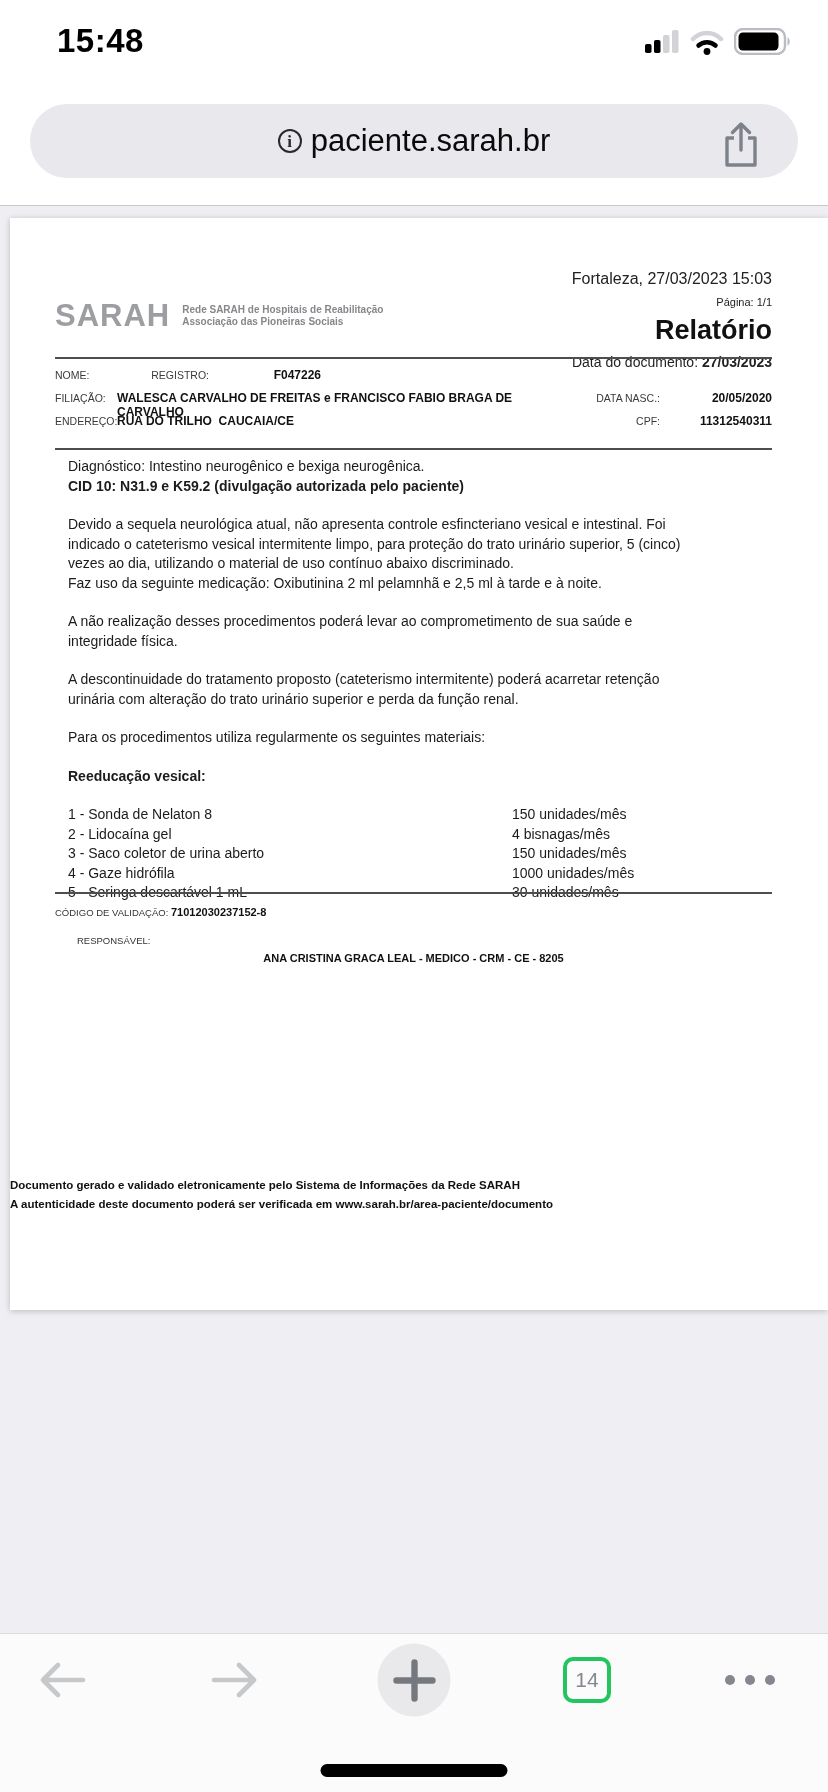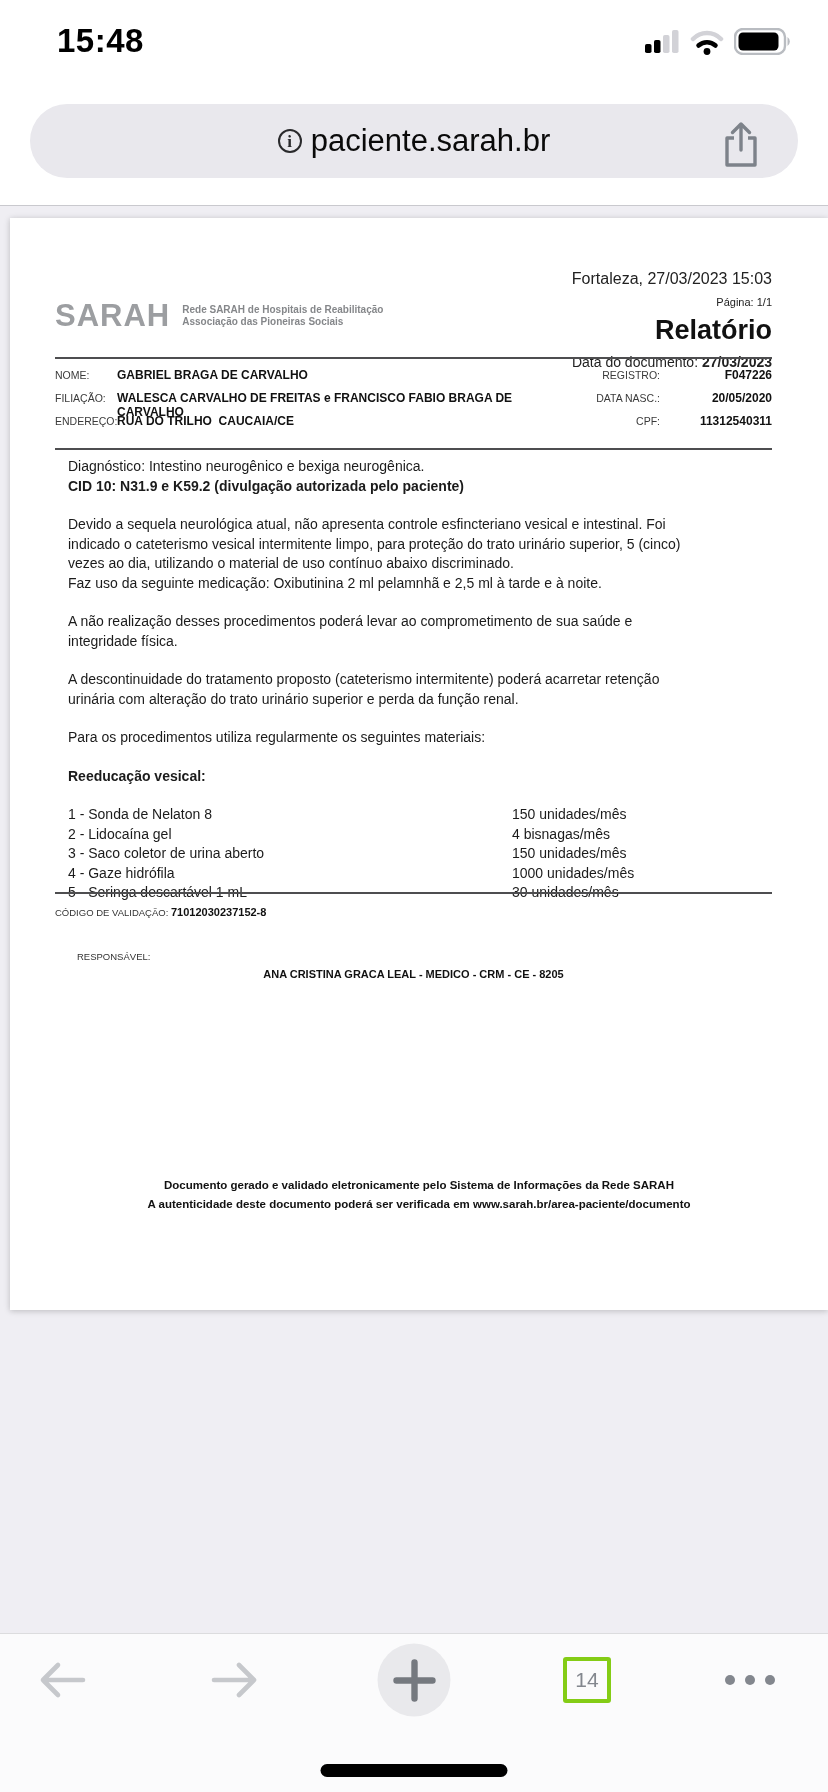--- a/index.html
+++ b/index.html
@@ -48,33 +48,33 @@
   .doc-body { position:absolute; top:239px; left:58px; right:60px; font-size:14px; line-height:19.5px; color:#1b1b1b; }
   .doc-body p { white-space:pre-line; margin-bottom:19px; }
   .bold { font-weight:700; }
   .mat-list { margin-top:0; }
   .mat-row { display:flex; height:19.5px; align-items:baseline; }
   .mat-name { width:444px; }
 
   .validation { position:absolute; top:688px; left:45px; right:56px; }
   .v-code { font-size:9.5px; color:#333; }
   .v-code b { font-size:11px; color:#111; }
-  .v-resp-label { margin-top:33px; font-size:9.5px; color:#333;padding-left:22px; }
+  .v-resp-label { margin-top:17px; font-size:9.5px; color:#333;padding-left:22px; }
   .v-resp { margin-top:6px; font-size:11px; font-weight:700; color:#111;text-align:center; }
 
-  .doc-footer { position:absolute; top:958px; left:0; right:0; text-align:center; }
+  .doc-footer { position:absolute; top:958px; left:0; right:0; text-align:left; }
   .f-bold { font-size:11.5px; font-weight:700; color:#111; line-height:19px; }
   .f-addr { margin-top:18px; font-size:9.5px; color:#333; }
 
   
   .toolbar { position:absolute; left:0; right:0; bottom:0; height:159px; background:#fbfbfc; border-top:1px solid rgba(60,60,67,.16); }
   .tb-btn { position:absolute; transform:translate(-50%,-50%); top:46px; display:flex; align-items:center; justify-content:center; }
   .tb-back { left:62px; } .tb-fwd { left:235px; }
   .tb-plus { left:414px; width:73px; height:73px; border-radius:50%; background:#e9e9ec; }
-  .tb-tabs { left:587px; width:48px; height:46px; border:4px solid #84cc16; border-radius:3px; color:#83878e; font-size:21px; font-weight:500; }
+  .tb-tabs { left:587px; width:48px; height:46px; border:4px solid #22c55e; border-radius:10px; color:#83878e; font-size:21px; font-weight:500; }
   .tb-more { left:750px; gap:10px; }
   .dot { width:10px; height:10px; border-radius:50%; background:#83878e; }
   .home-indicator { position:absolute; left:50%; transform:translateX(-50%); top:130px; width:187px; height:13px; border-radius:7px; background:#000; }
 </style>
 </head>
 <body>
 
 <div class="phone">
 
   <div class="status-bar">
@@ -130,21 +130,20 @@
           <div>Rede SARAH de Hospitais de Reabilitação</div>
           <div>Associação das Pioneiras Sociais</div>
         </div>
       </div>
 
       <div class="rule rule-1"></div>
 
       <div class="patient">
         <div class="p-row">
           <span class="p-label">NOME:</span>
-          <span class="p-value">GABRIEL BRAGA DE CARVALHO</span>
           <span class="p-rlabel">REGISTRO:</span>
           <span class="p-rvalue">F047226</span>
         </div>
         <div class="p-row">
           <span class="p-label">FILIAÇÃO:</span>
           <span class="p-value">WALESCA CARVALHO DE FREITAS e FRANCISCO FABIO BRAGA DE CARVALHO</span>
           <span class="p-rlabel">DATA NASC.:</span>
           <span class="p-rvalue">20/05/2020</span>
         </div>
         <div class="p-row">

